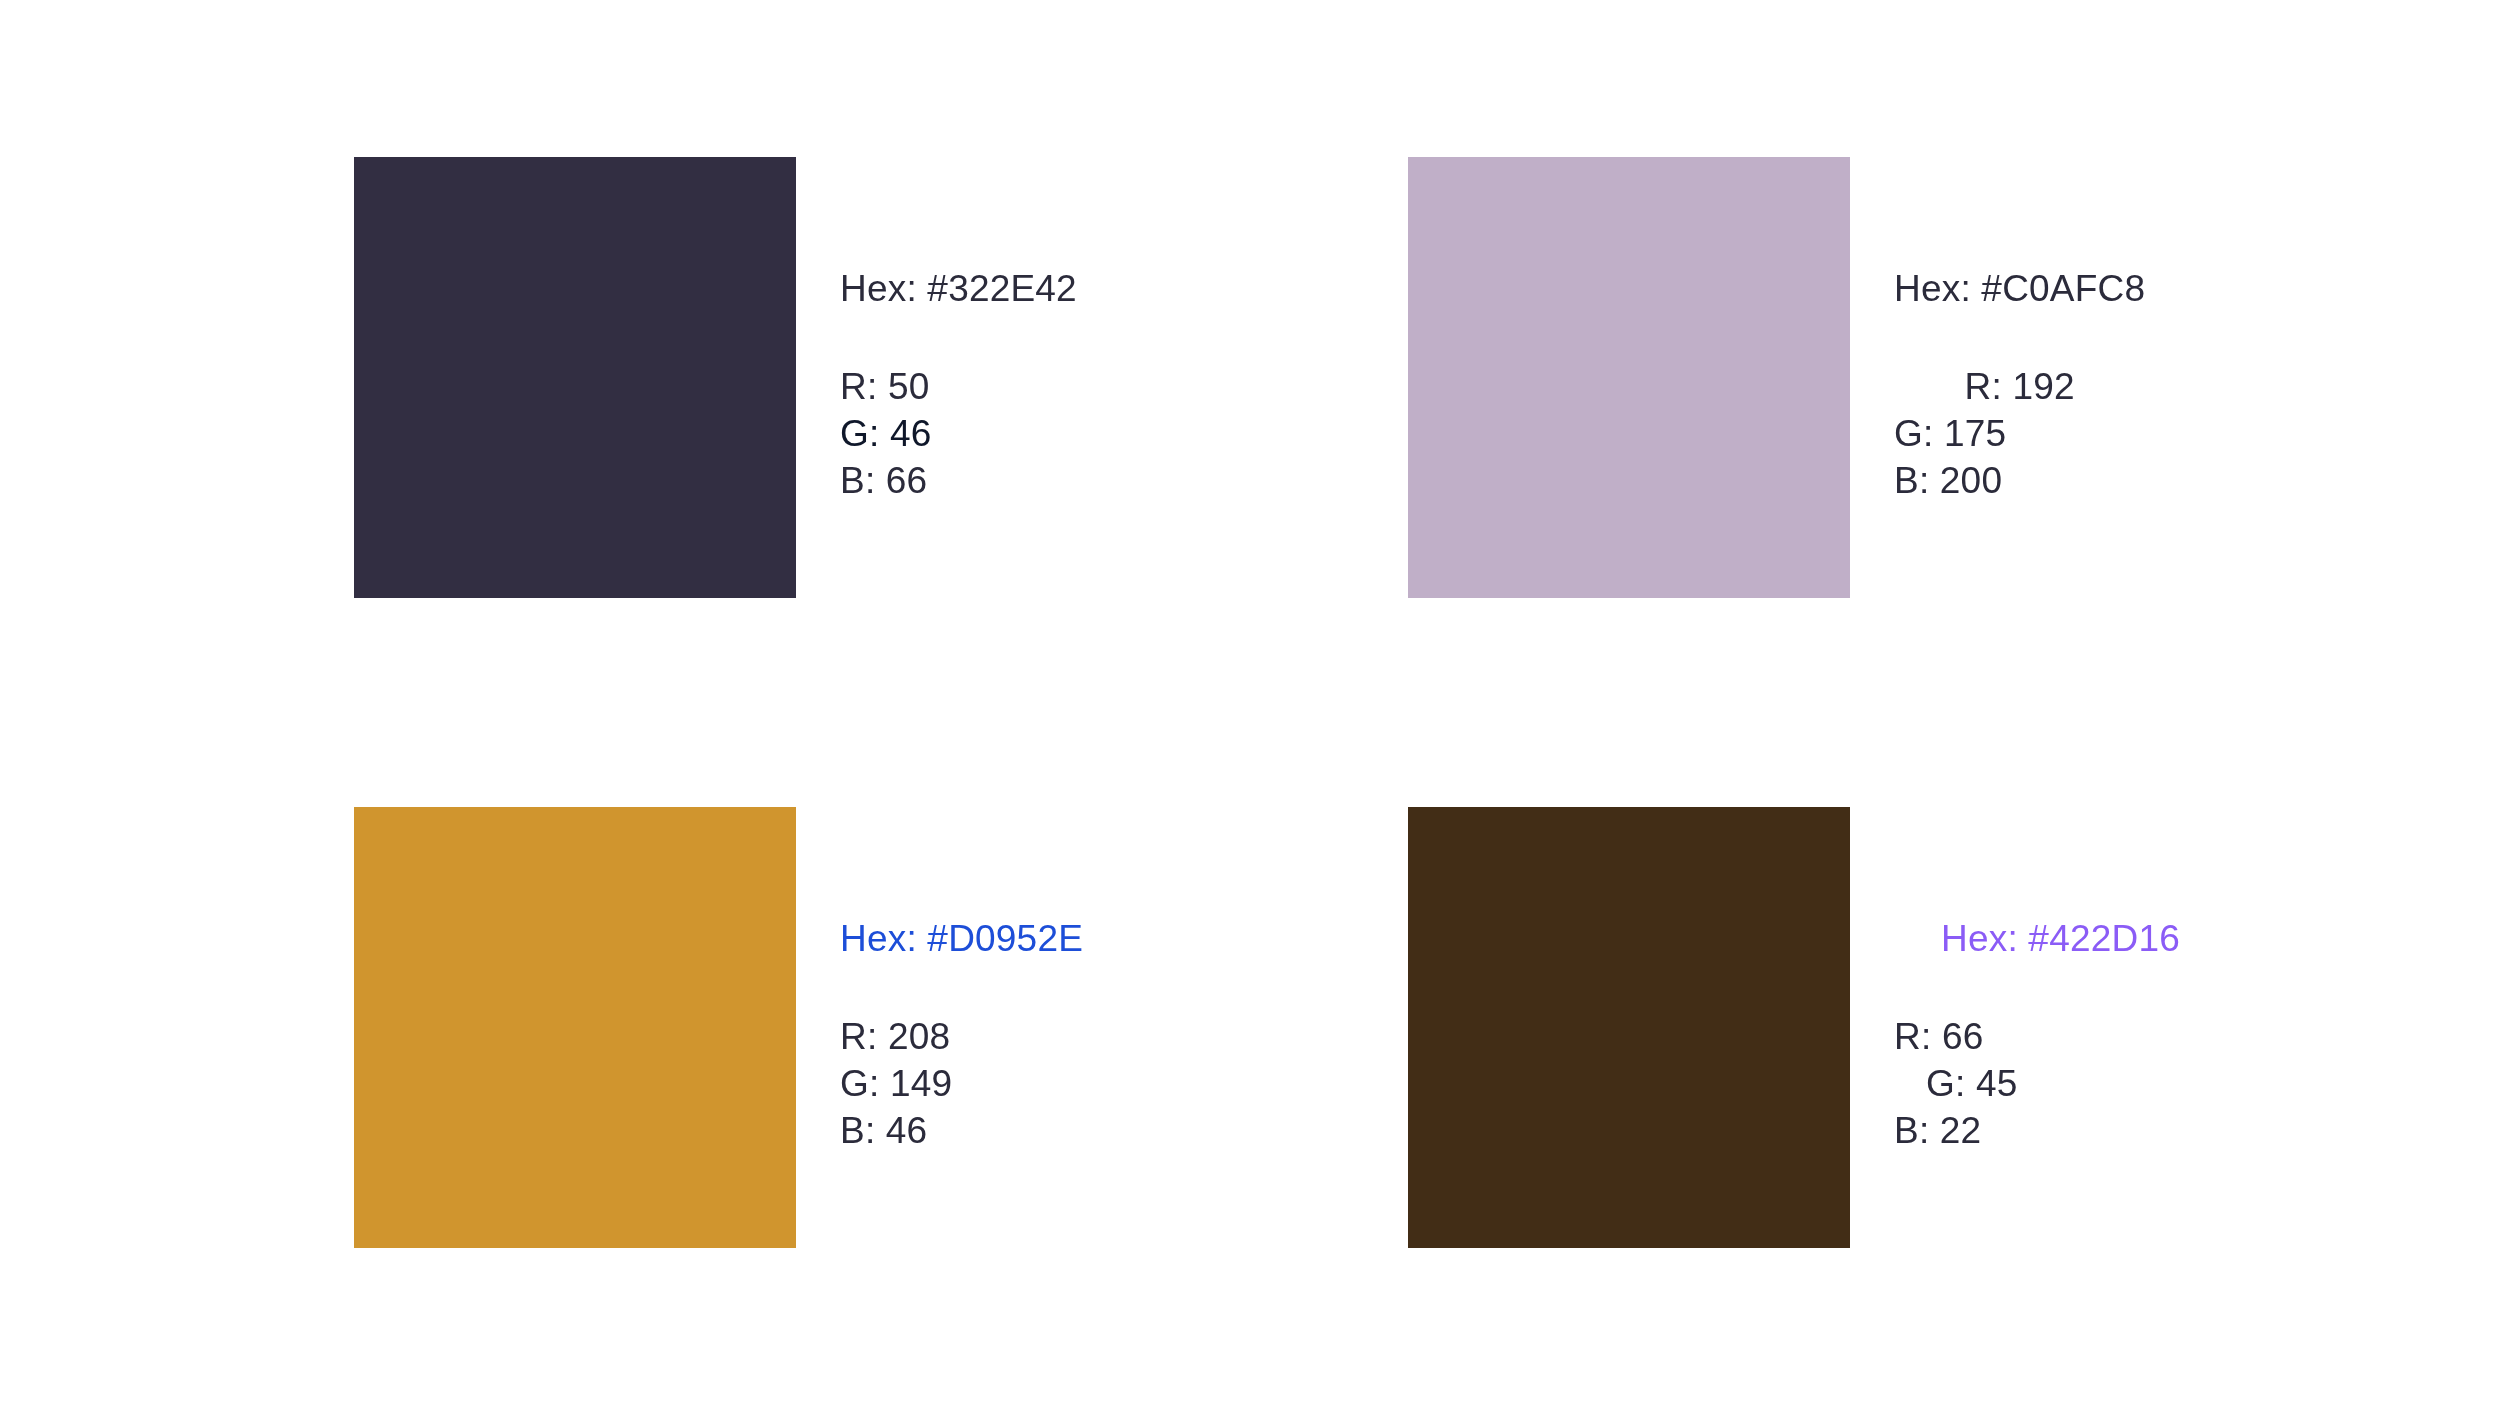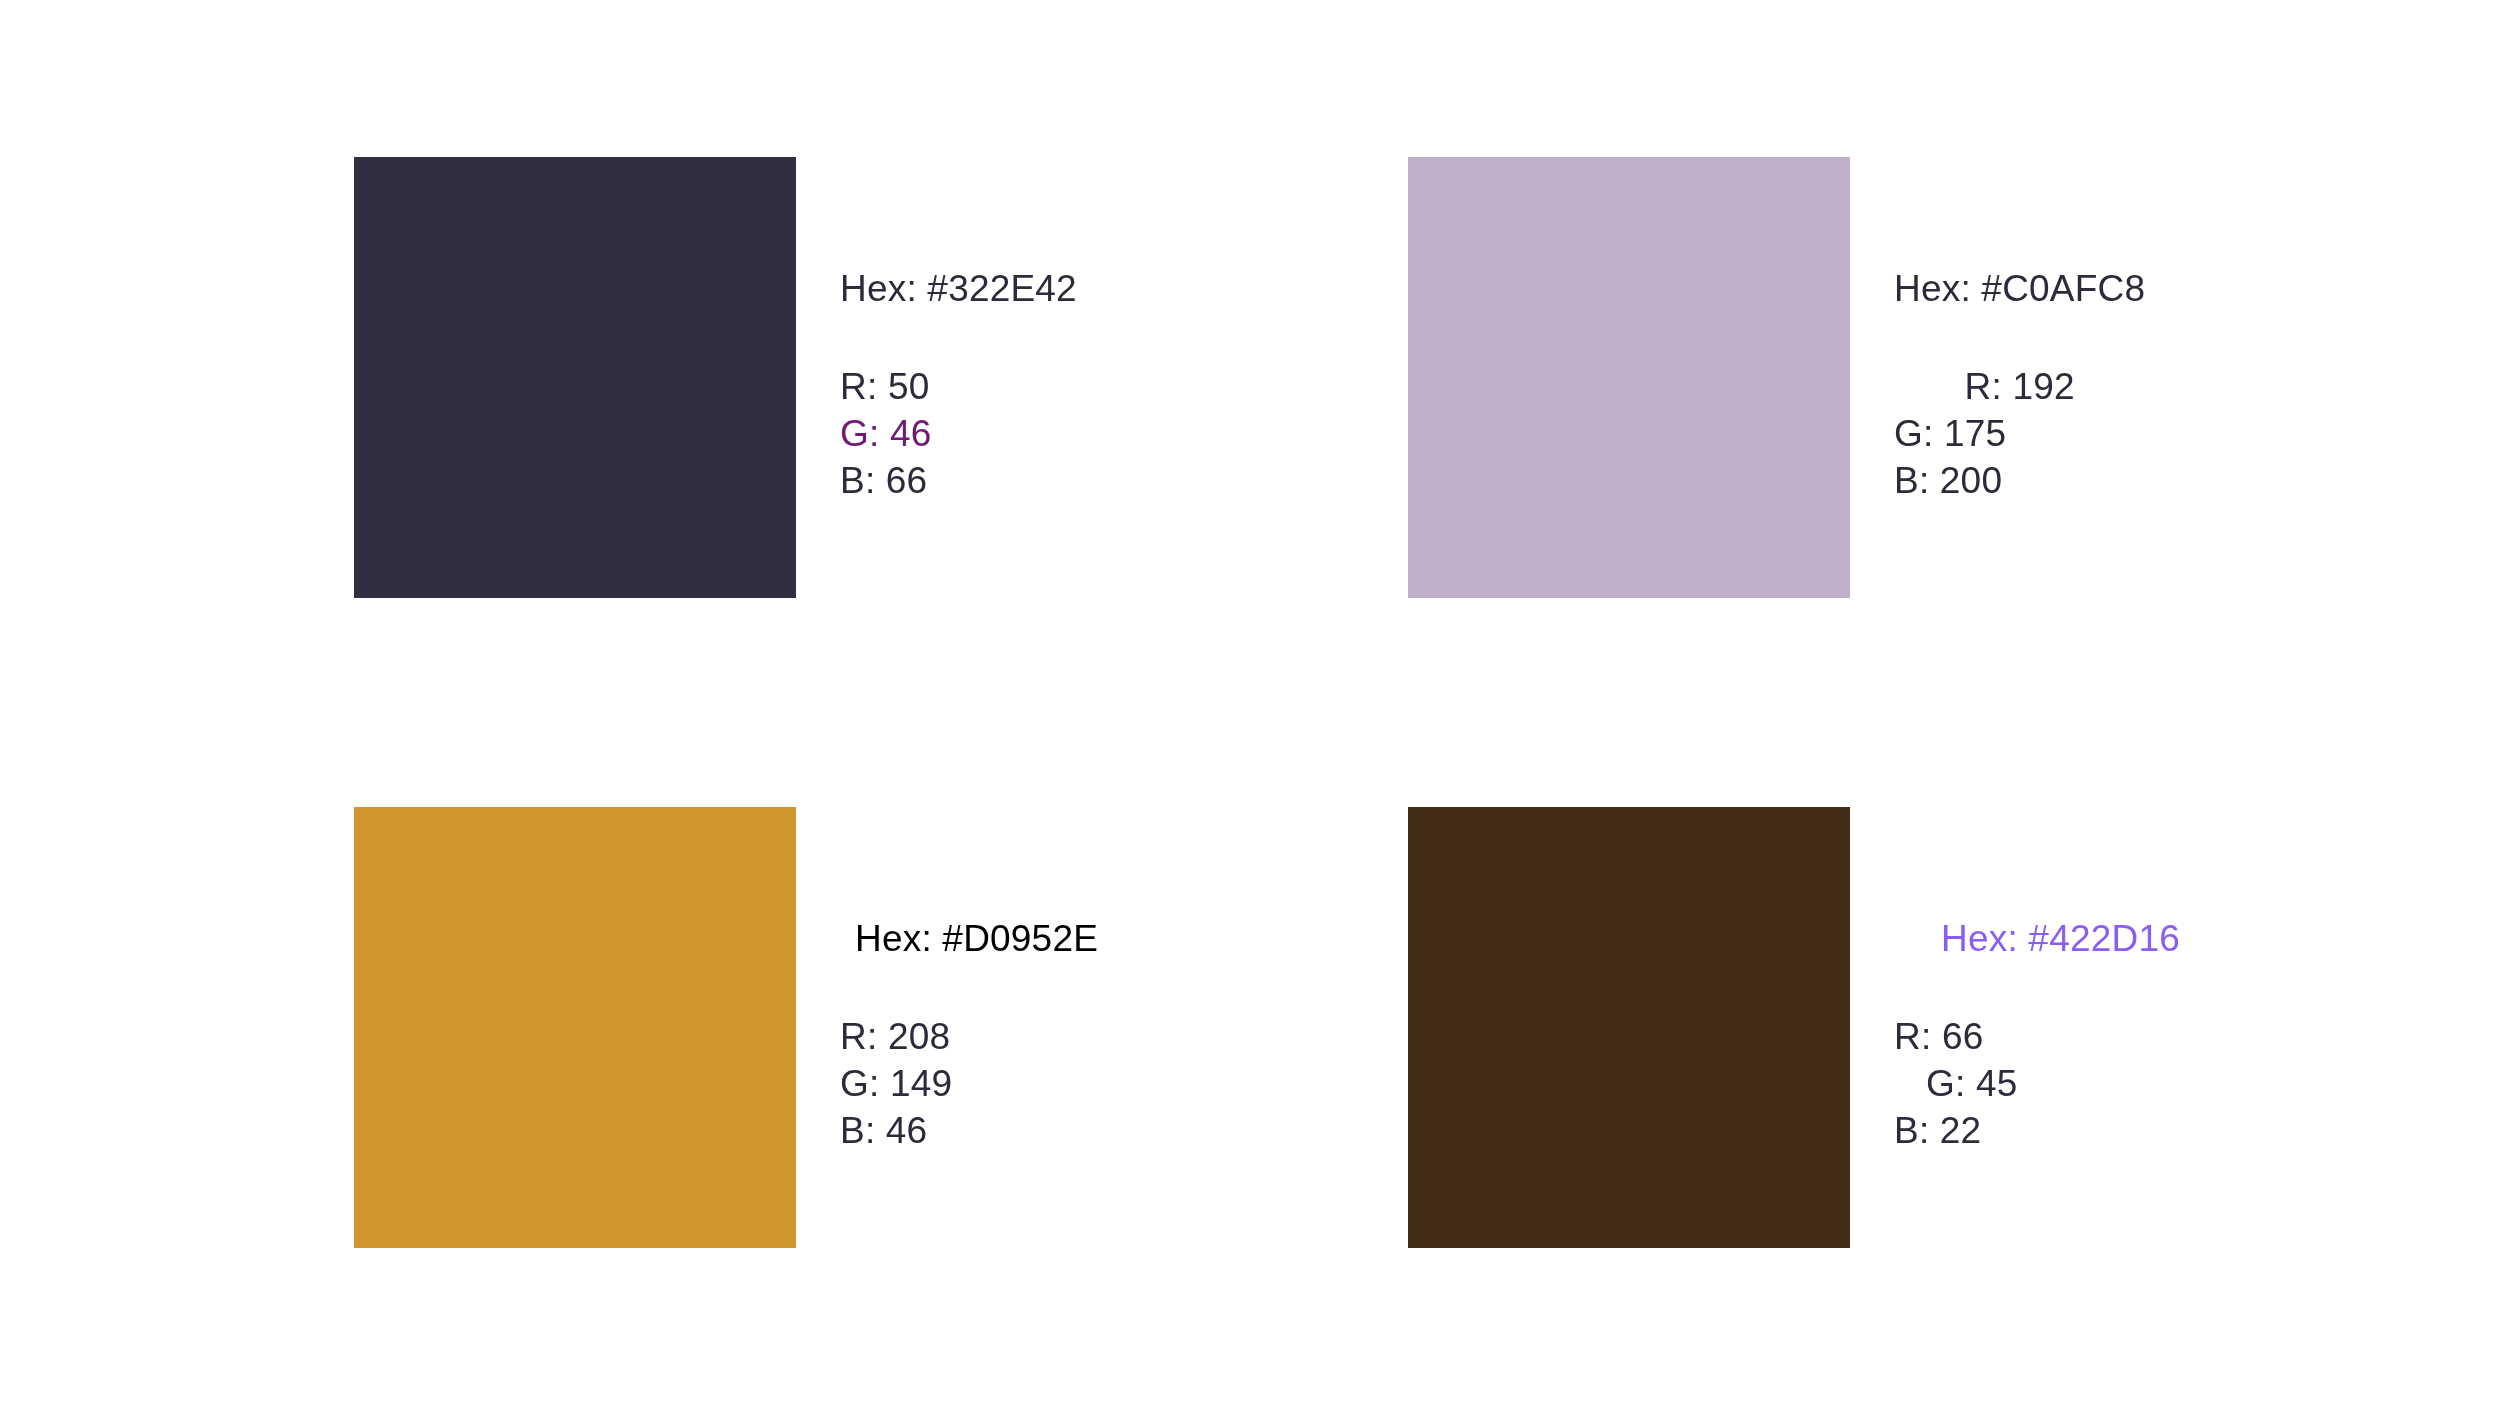--- a/index.html
+++ b/index.html
@@ -49,39 +49,39 @@
 </head>
 <body>
 
 <div class="page" style="background: rgb(255, 255, 255);">
 
   <div class="swatch-entry" id="entry-0" style="left: 354px; top: 157px;">
     <div class="swatch-chip" id="chip-0" style="background: rgb(50, 46, 66);"></div>
     <div class="swatch-info">
       <div class="hex-line" style="color: rgb(43, 43, 59);">Hex: #322E42</div>
       <div class="rgb-line" style="color: rgb(43, 43, 59);">R: 50</div>
-      <div class="rgb-line" style="color: #701a75;">G: 46</div>
+      <div class="rgb-line" style="color: #0f172a;">G: 46</div>
       <div class="rgb-line" style="color: rgb(43, 43, 59);">B: 66</div>
     </div>
   </div>
 
   <div class="swatch-entry" id="entry-1" style="left: 1408px; top: 157px;">
     <div class="swatch-chip" id="chip-1" style="background: rgb(192, 175, 200);"></div>
     <div class="swatch-info">
       <div class="hex-line" style="color: rgb(43, 43, 59);">Hex: #C0AFC8</div>
       <div class="rgb-line" style="color: rgb(43, 43, 59); text-align: center;">R: 192</div>
       <div class="rgb-line" style="color: rgb(43, 43, 59);">G: 175</div>
       <div class="rgb-line" style="color: rgb(43, 43, 59);">B: 200</div>
     </div>
   </div>
 
   <div class="swatch-entry" id="entry-2" style="left: 354px; top: 807px;">
     <div class="swatch-chip" id="chip-2" style="background: rgb(208, 149, 46);"></div>
     <div class="swatch-info">
-      <div class="hex-line" style="color: #000000; margin-left: 15px;">Hex: #D0952E</div>
+      <div class="hex-line" style="color: #1d4ed8;">Hex: #D0952E</div>
       <div class="rgb-line" style="color: rgb(43, 43, 59);">R: 208</div>
       <div class="rgb-line" style="color: rgb(43, 43, 59);">G: 149</div>
       <div class="rgb-line" style="color: rgb(43, 43, 59);">B: 46</div>
     </div>
   </div>
 
   <div class="swatch-entry" id="entry-3" style="left: 1408px; top: 807px;">
     <div class="swatch-chip" id="chip-3" style="background: rgb(66, 45, 22);"></div>
     <div class="swatch-info">
       <div class="hex-line" style="color: #8b5cf6; margin-left: 47px;">Hex: #422D16</div>

